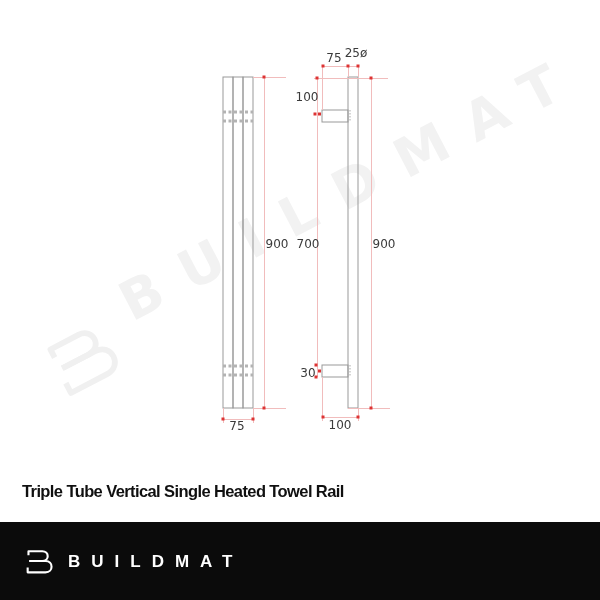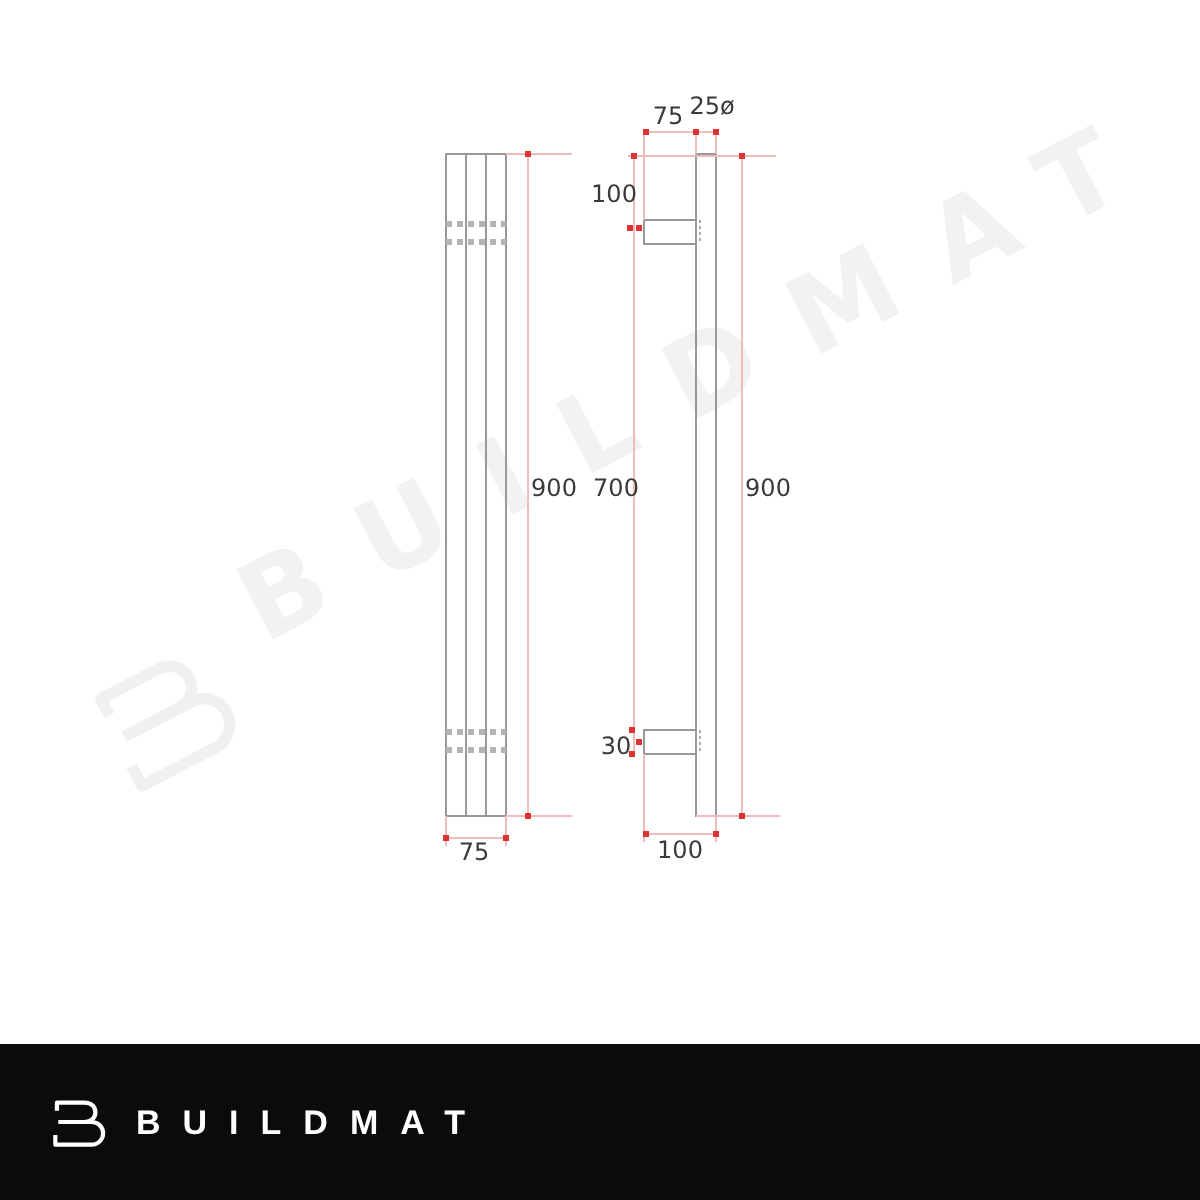--- a/index.html
+++ b/index.html
@@ -102,20 +102,21 @@
       <text class="dim-text" x="334" y="62">75</text>
       <text class="dim-text" x="356" y="57">25ø</text>
       <text class="dim-text" x="307" y="101">100</text>
       <text class="dim-text" x="308" y="248">700</text>
       <text class="dim-text" x="384" y="248">900</text>
       <text class="dim-text" x="308" y="377">30</text>
       <text class="dim-text" x="340" y="429">100</text>
     </g>
   </svg>
 
+  <div id="product-title">Triple Tube Vertical Single Heated Towel Rail</div>
 
   <div id="footer-bar">
     <svg width="34" height="36" viewBox="0 0 42 44">
       <g class="logo-stroke" stroke="#ffffff" stroke-width="2.6" transform="translate(1,1)">
         <path d="M7 14 V9 H24 C33 9 33 21 24 21 H8"></path>
         <path d="M8 21 H28 C38 21 38 35 28 35 H6 V29"></path>
       </g>
     </svg>
     <span id="brand-name">BUILDMAT</span>
   </div>

